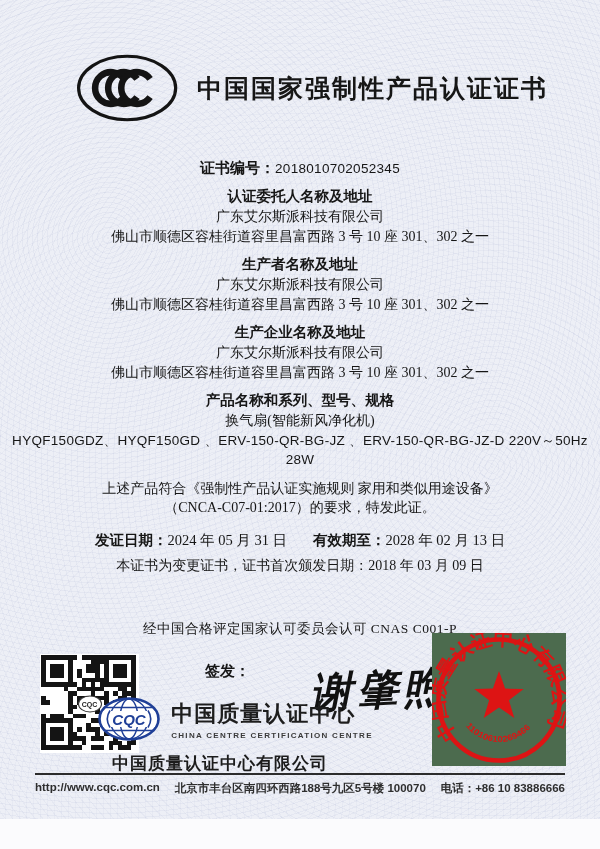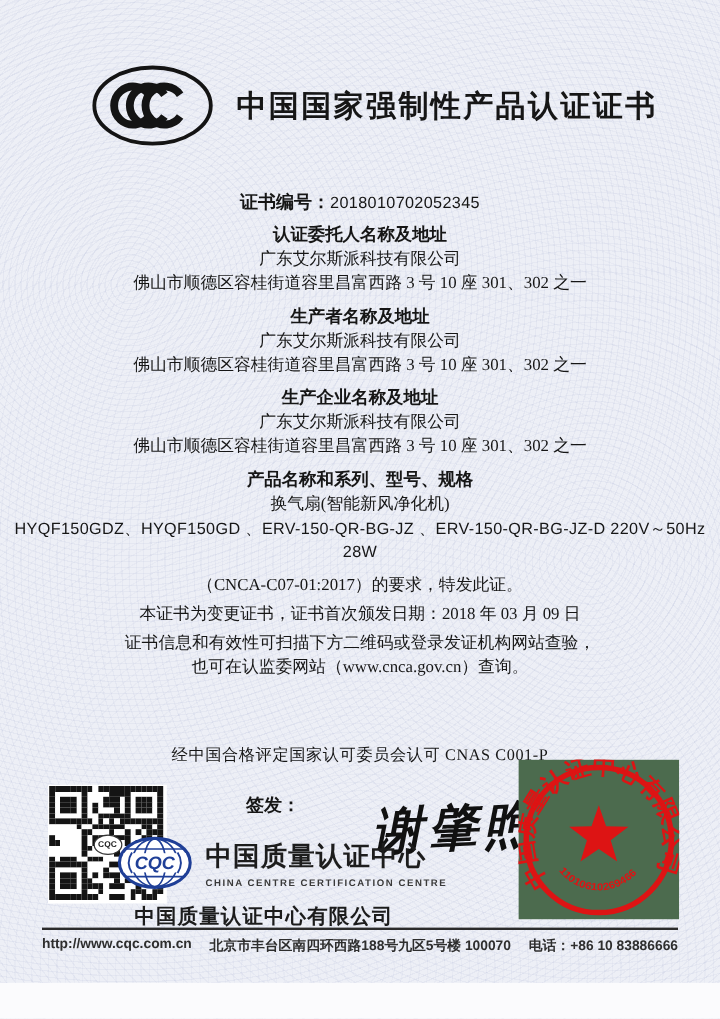--- a/index.html
+++ b/index.html
@@ -93,30 +93,30 @@
 
     <div class="sec">
       <div class="sec-h">产品名称和系列、型号、规格</div>
       <div class="line">换气扇(智能新风净化机)</div>
       <div class="line mono">HYQF150GDZ、HYQF150GD 、ERV-150-QR-BG-JZ 、ERV-150-QR-BG-JZ-D 220V～50Hz</div>
       <div class="line mono">28W</div>
     </div>
 
 
     <div class="comp">
+      <div class="line">上述产品符合《强制性产品认证实施规则 家用和类似用途设备》</div>
       <div class="line">（CNCA-C07-01:2017）的要求，特发此证。</div>
     </div>
 
+    <div class="dates">
+      <span class="lbl">发证日期：</span><span>2024 年 05 月 31 日</span><span class="gap"></span><span class="lbl">有效期至：</span><span>2028 年 02 月 13 日</span>
+    </div>
 
     <div class="note">本证书为变更证书，证书首次颁发日期：2018 年 03 月 09 日</div>
 
-    <div class="verify">
-      <div>证书信息和有效性可扫描下方二维码或登录发证机构网站查验，</div>
-      <div>也可在认监委网站（www.cnca.gov.cn）查询。</div>
-    </div>
   </div>
 
   <div class="bottom">
     <div class="accred">经中国合格评定国家认可委员会认可 CNAS C001-P</div>
 
     <div class="qr-wrap">
       <div class="qr">
           <i class="b"></i>
           <i class="b"></i>
           <i class="b"></i>

